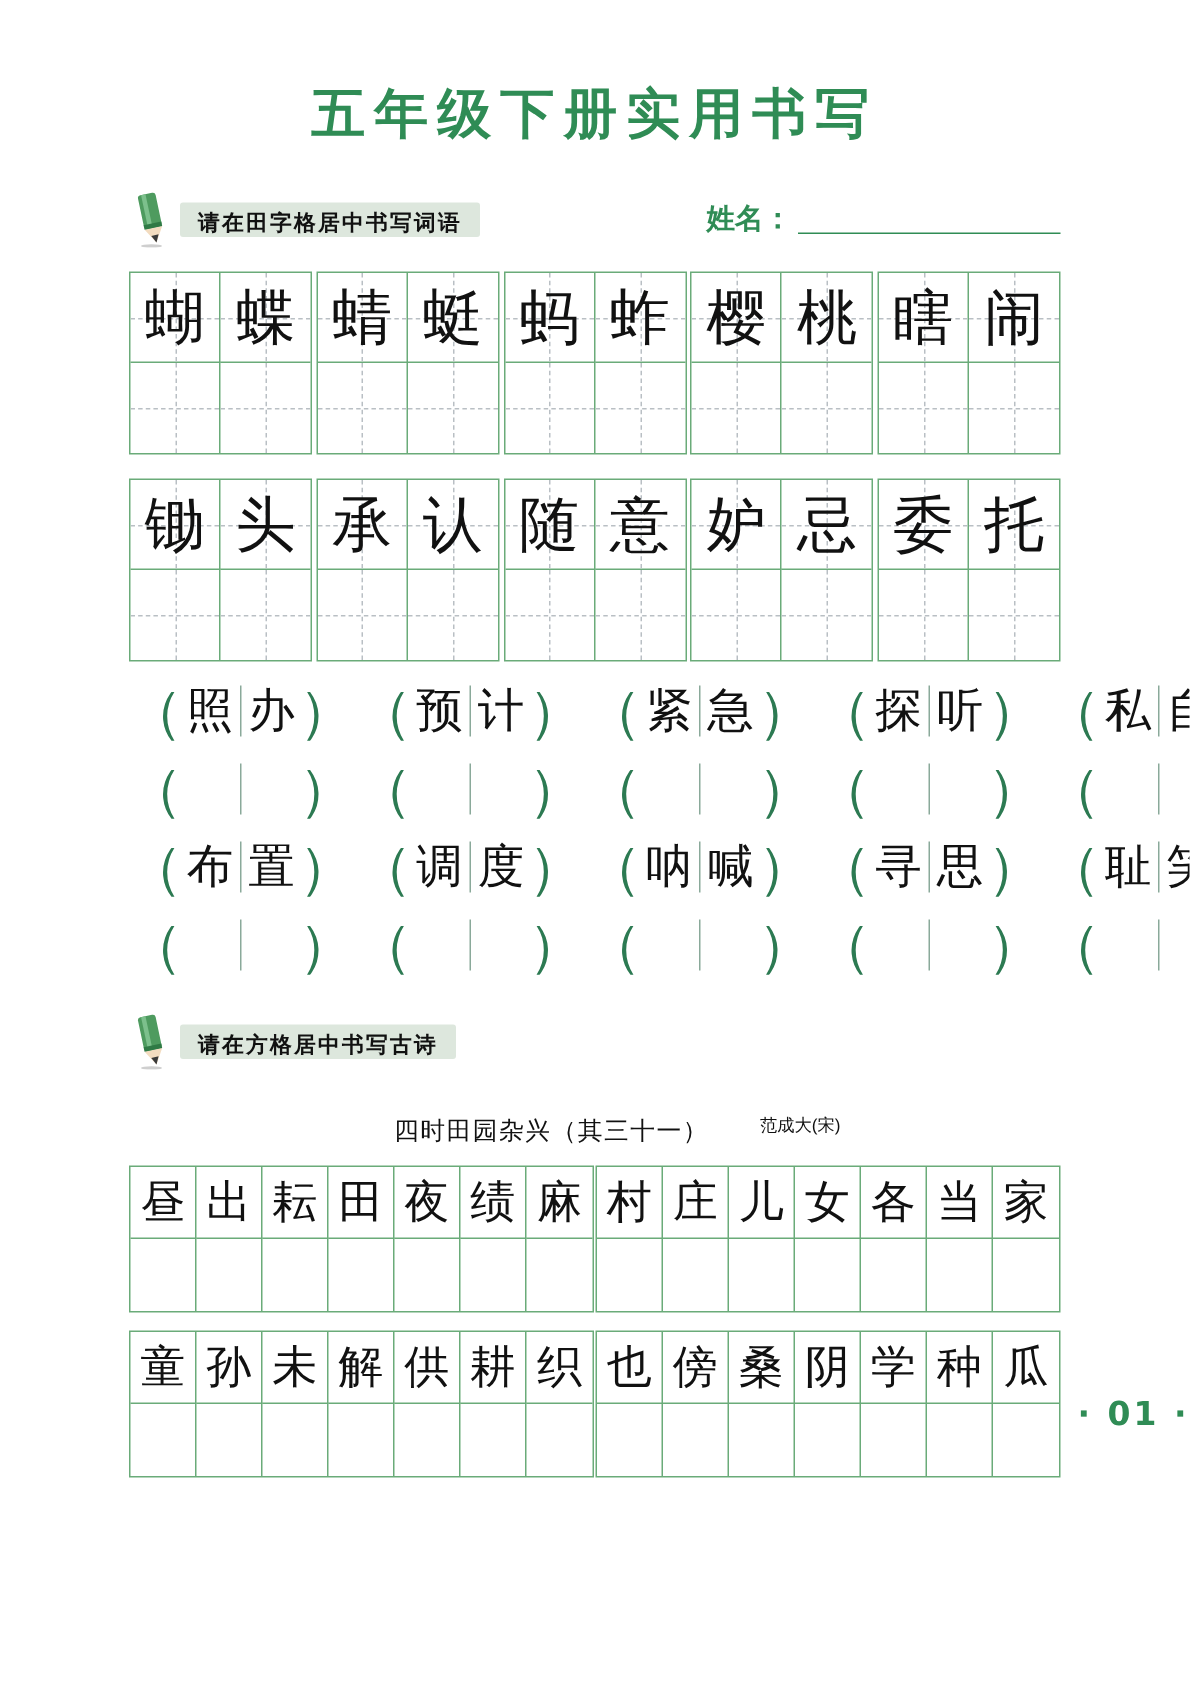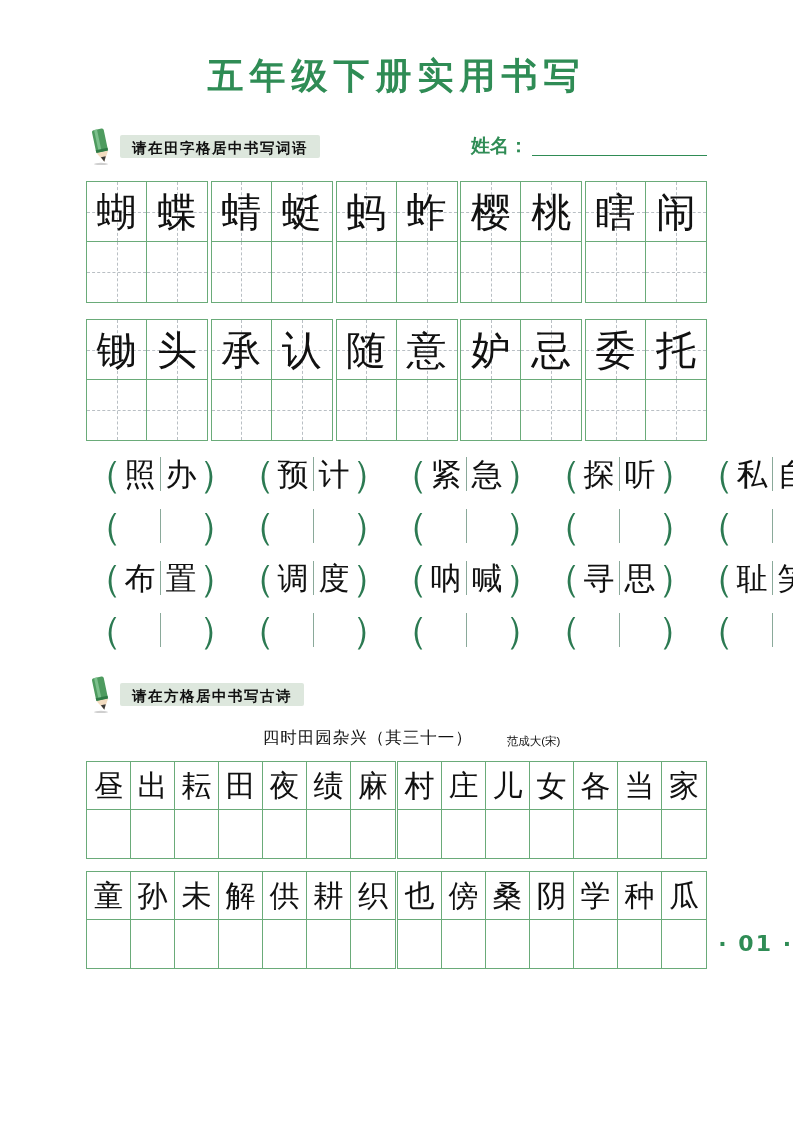--- a/index.html
+++ b/index.html
@@ -121,22 +121,22 @@
   }
   .pdiv {
     width: 0; height: 34px;
     border-left: 1.4px solid #8aa99a;
     margin: 0 2px;
   }
   .paren-group.empty .pslot { color: transparent; }
 
   
   .poem-title-row {
-    display:flex; align-items:flex-end; justify-content:center;
-    margin-top: 14px;
+    display:flex; align-items:flex-start; justify-content:center;
+    margin-top: 30px;
     padding-left: 30px;
   }
   .poem-title {
     font-size: 16.5px; color:#111; letter-spacing:1px;
     font-family: "DejaVu Serif", serif;
   }
   .poem-author {
     font-size: 11.5px; color:#111; margin-left: 34px;
     font-family: Liberation Sans, sans-serif;
   }

